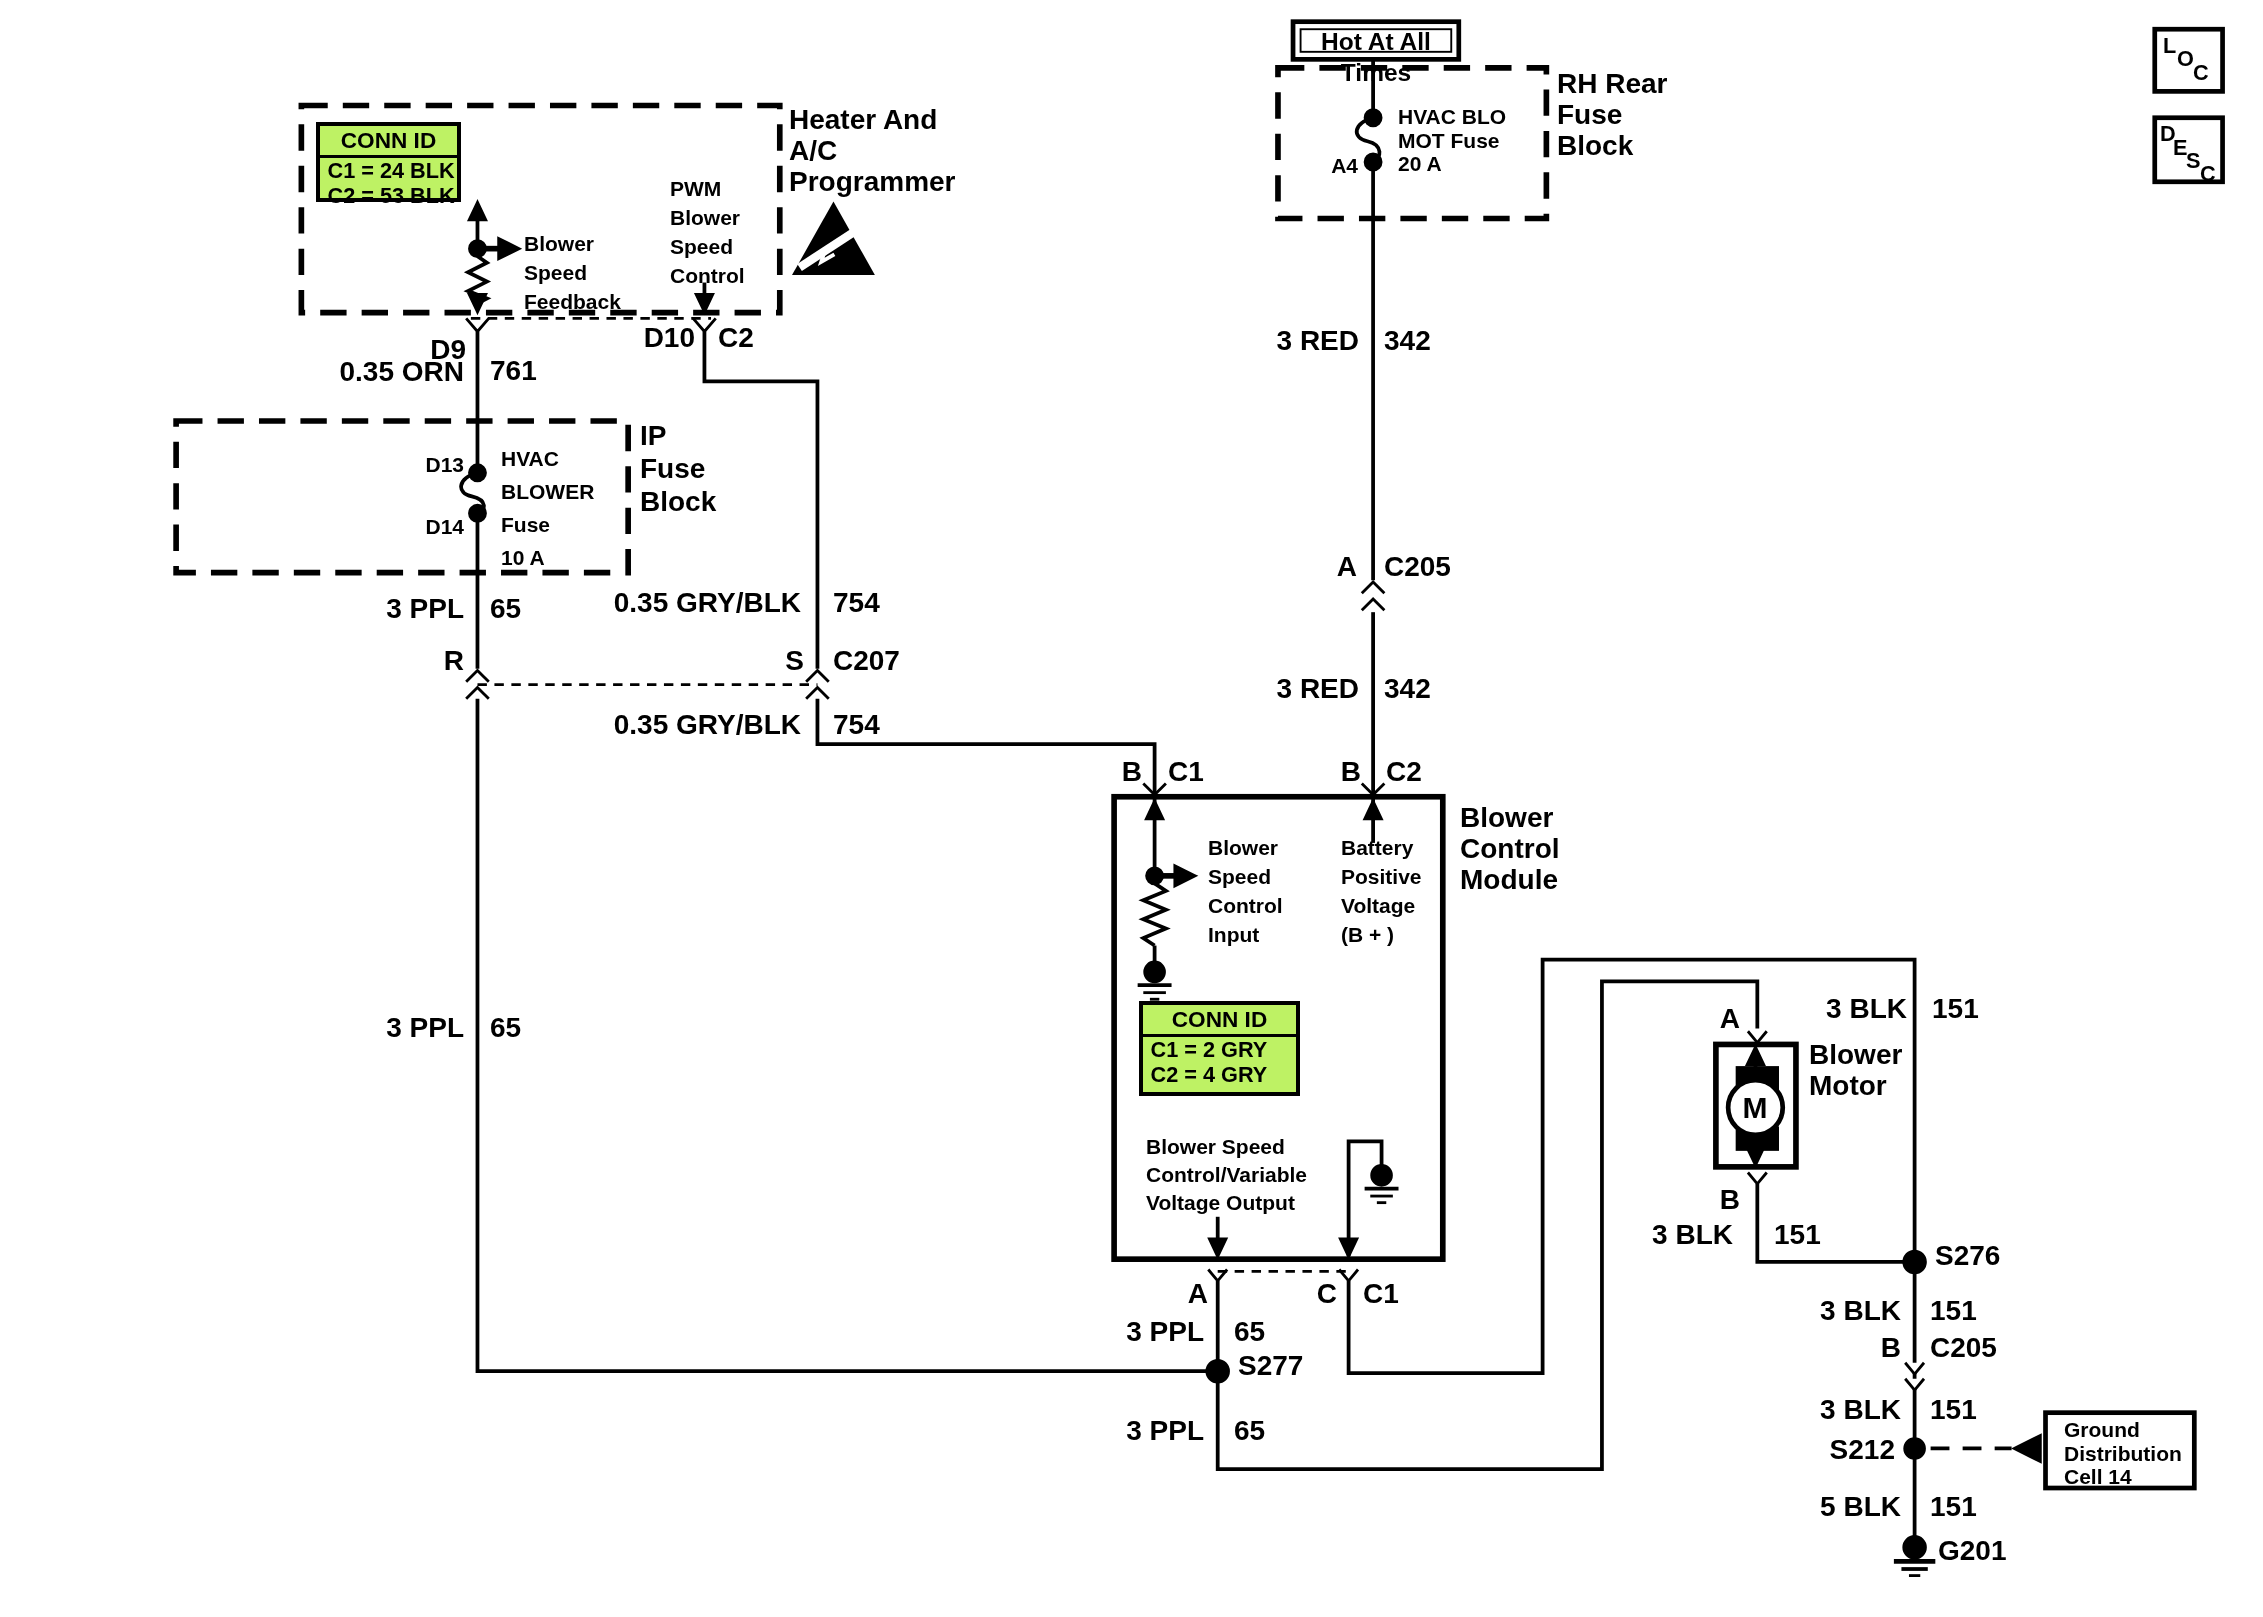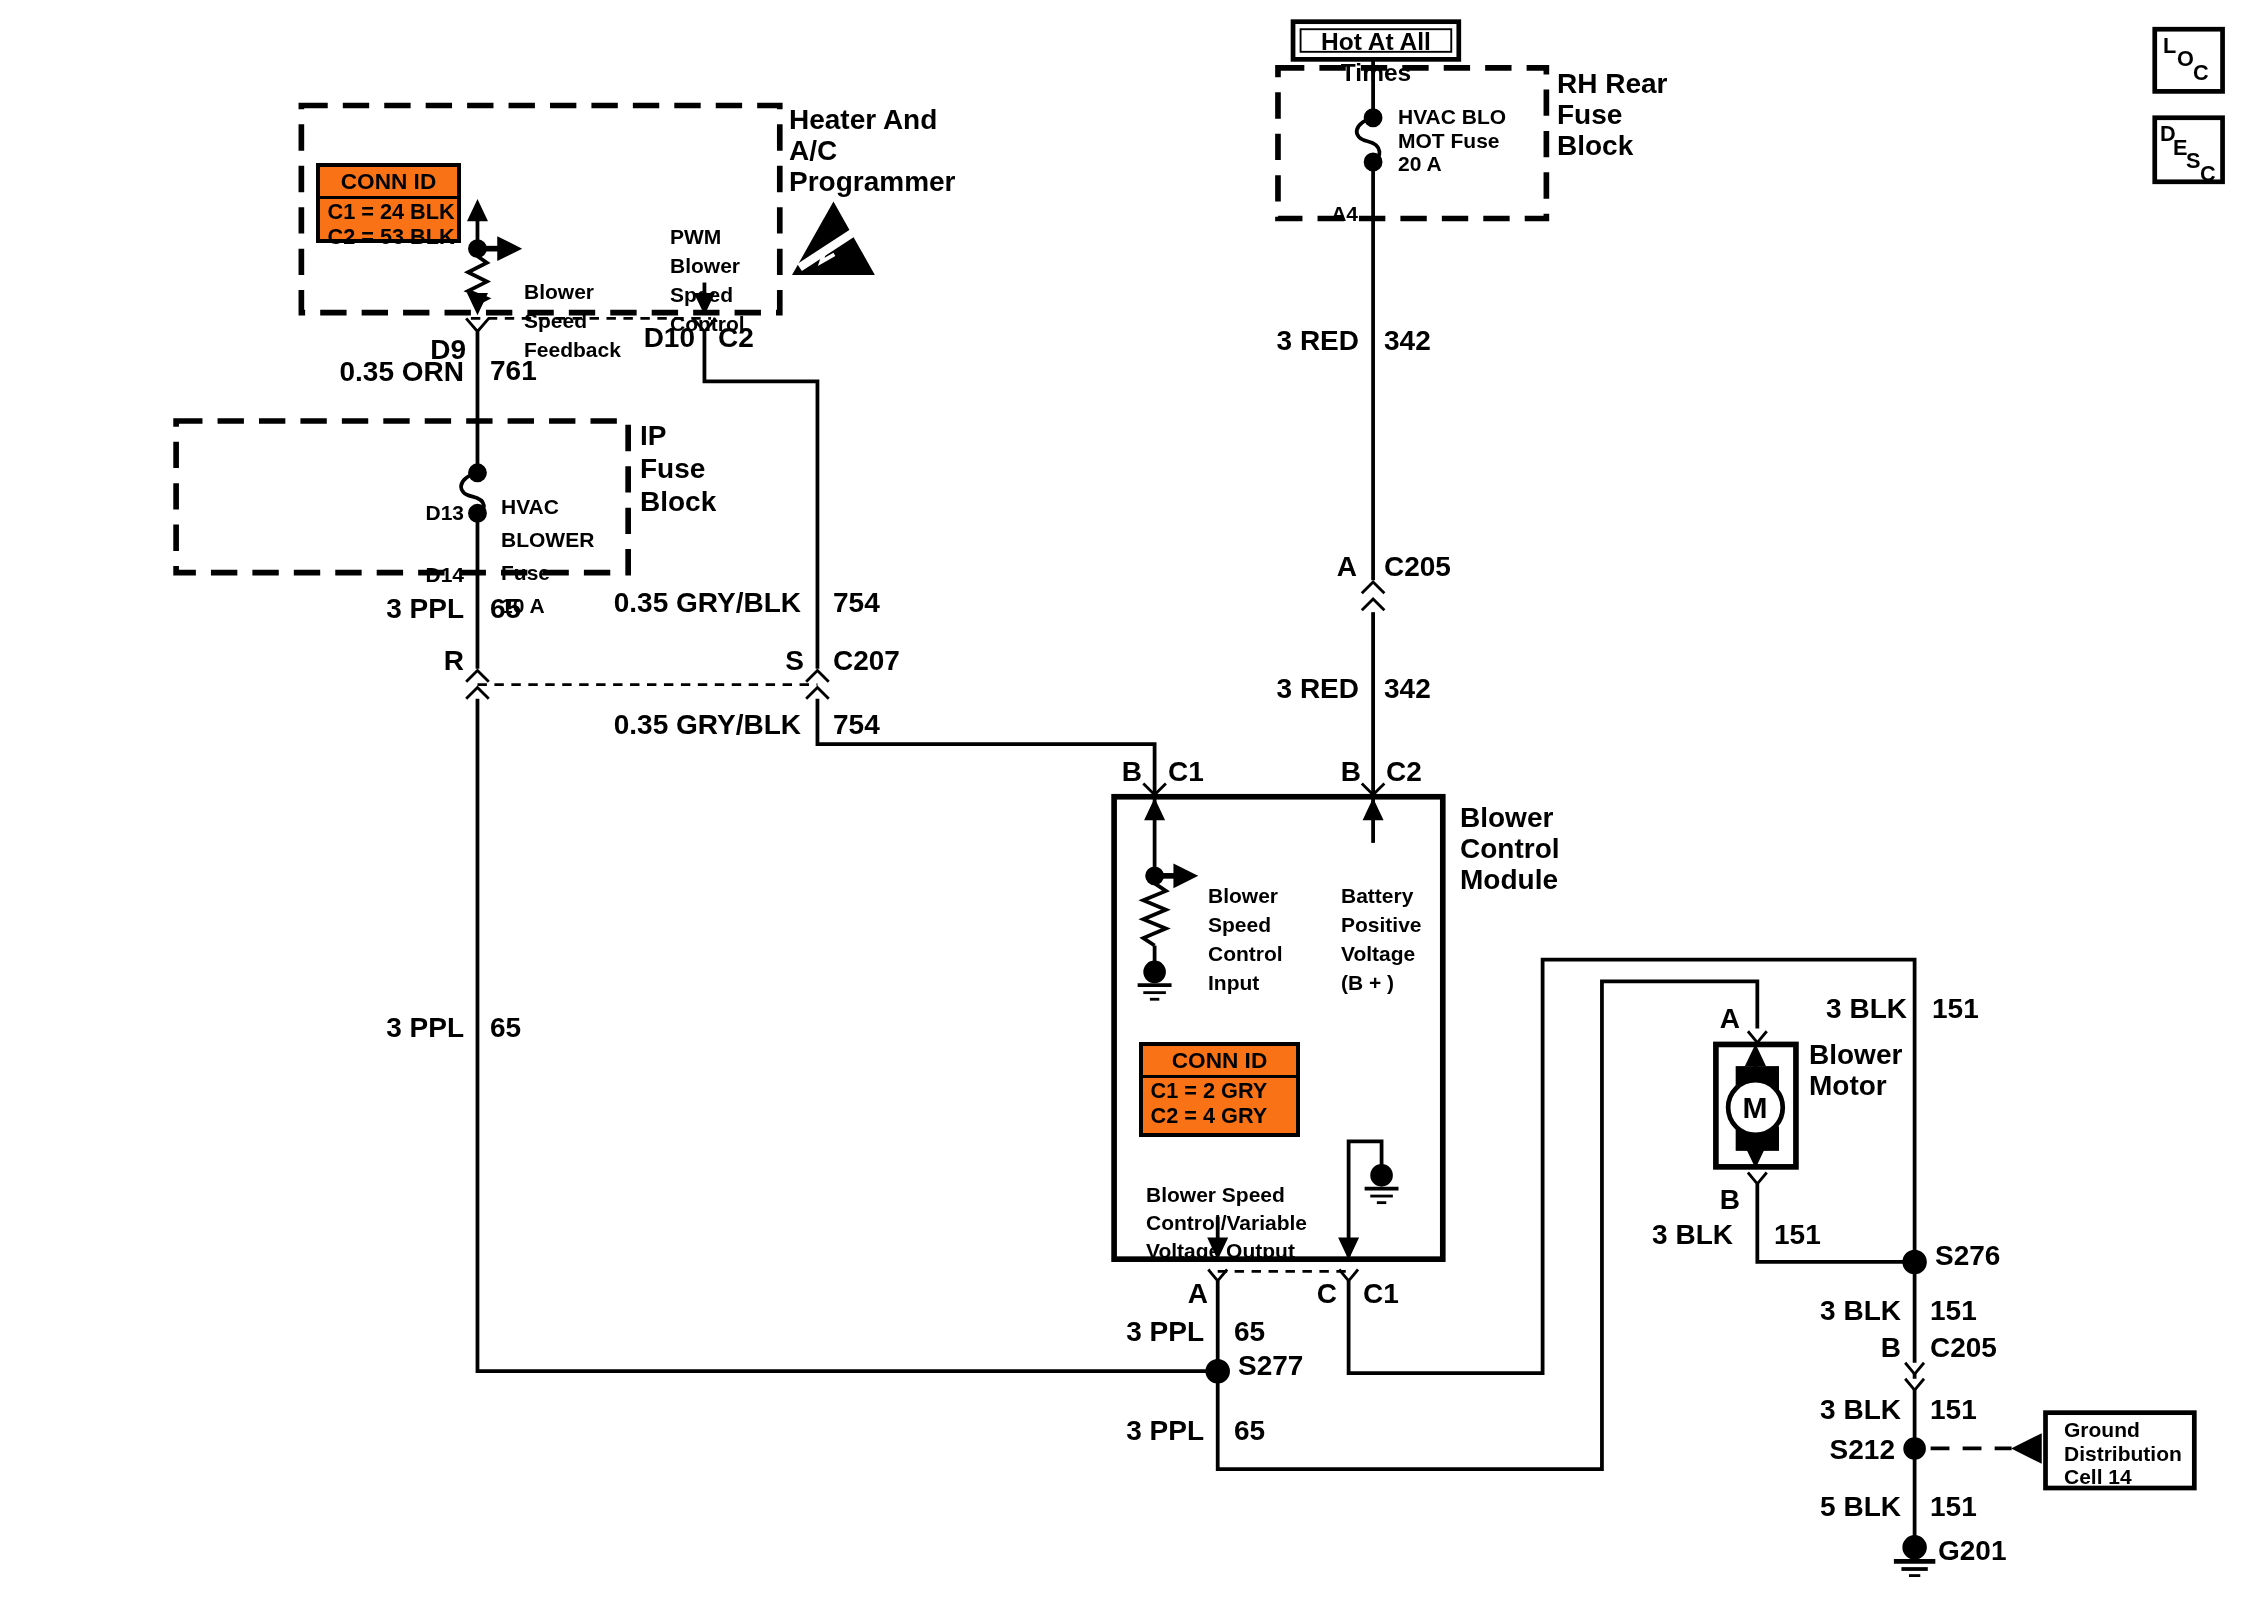--- a/index.html
+++ b/index.html
@@ -1,24 +1,24 @@
 <!DOCTYPE html>
 <html style="font-size:15px"><head>
 <meta charset="utf-8">
 <style>
   html,body{margin:0;padding:0;background:#fff;}
   #stage{position:relative;width:2264px;height:1618px;background:#fff;
          font-family:"Liberation Sans",sans-serif;font-weight:bold;color:#000;overflow:hidden;}
   svg{position:absolute;left:0;top:0;}
   .lbl{position:absolute;white-space:pre-line;line-height:31px;font-size:28px;}
-  .sm{font-size:21px;line-height:29px;margin-top:48px;}
+  .sm{font-size:21px;line-height:29px;}
   .sm24{font-size:21px;line-height:23.5px;}
   .ra{text-align:right;}
   .ctr{text-align:center;}
-  .connbox{position:absolute;border:4.7px solid #000;background:#f97316;margin-top:41px;}
+  .connbox{position:absolute;border:4.7px solid #000;background:#bef264;}
   .connhdr{border-bottom:3.8px solid #000;text-align:center;font-size:22.6px;padding:1.9px 0 0.9px 0;}
   .connrow{font-size:21.7px;line-height:25.4px;padding-left:7.5px;}
   .dletter{position:absolute;font-size:21.7px;line-height:21.7px;}
 </style>
 </head>
 <body>
 
 <div id="stage">
 
   <svg width="2264" height="1618" viewBox="0 0 2404 1718">

